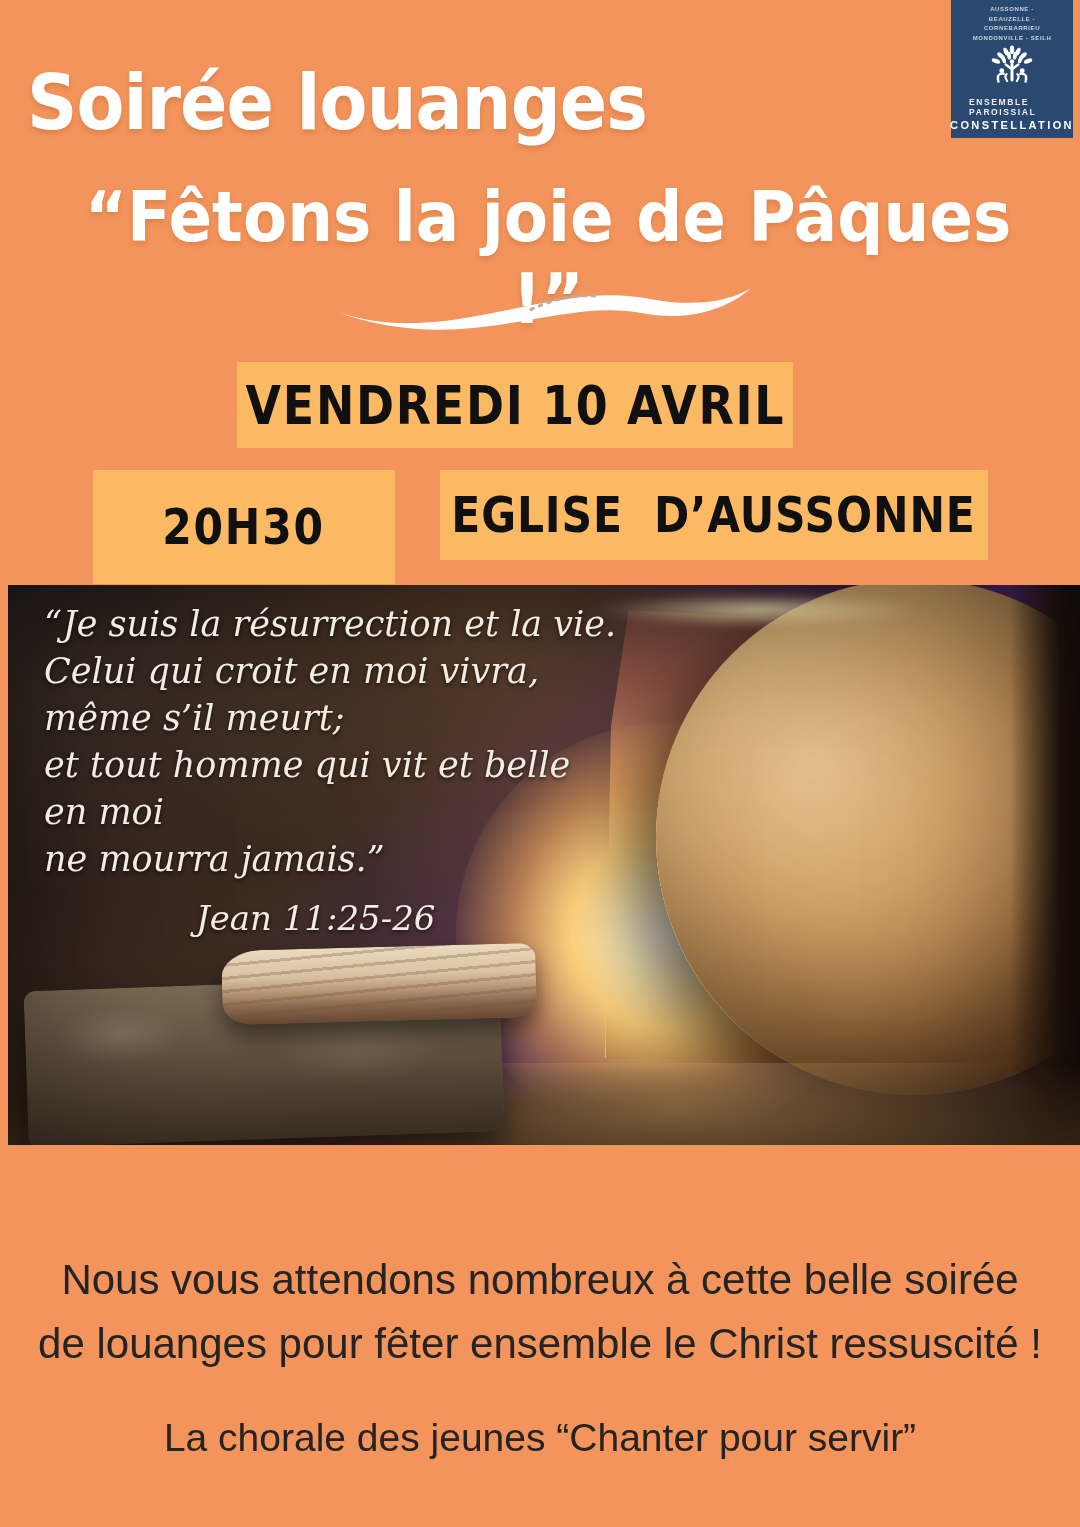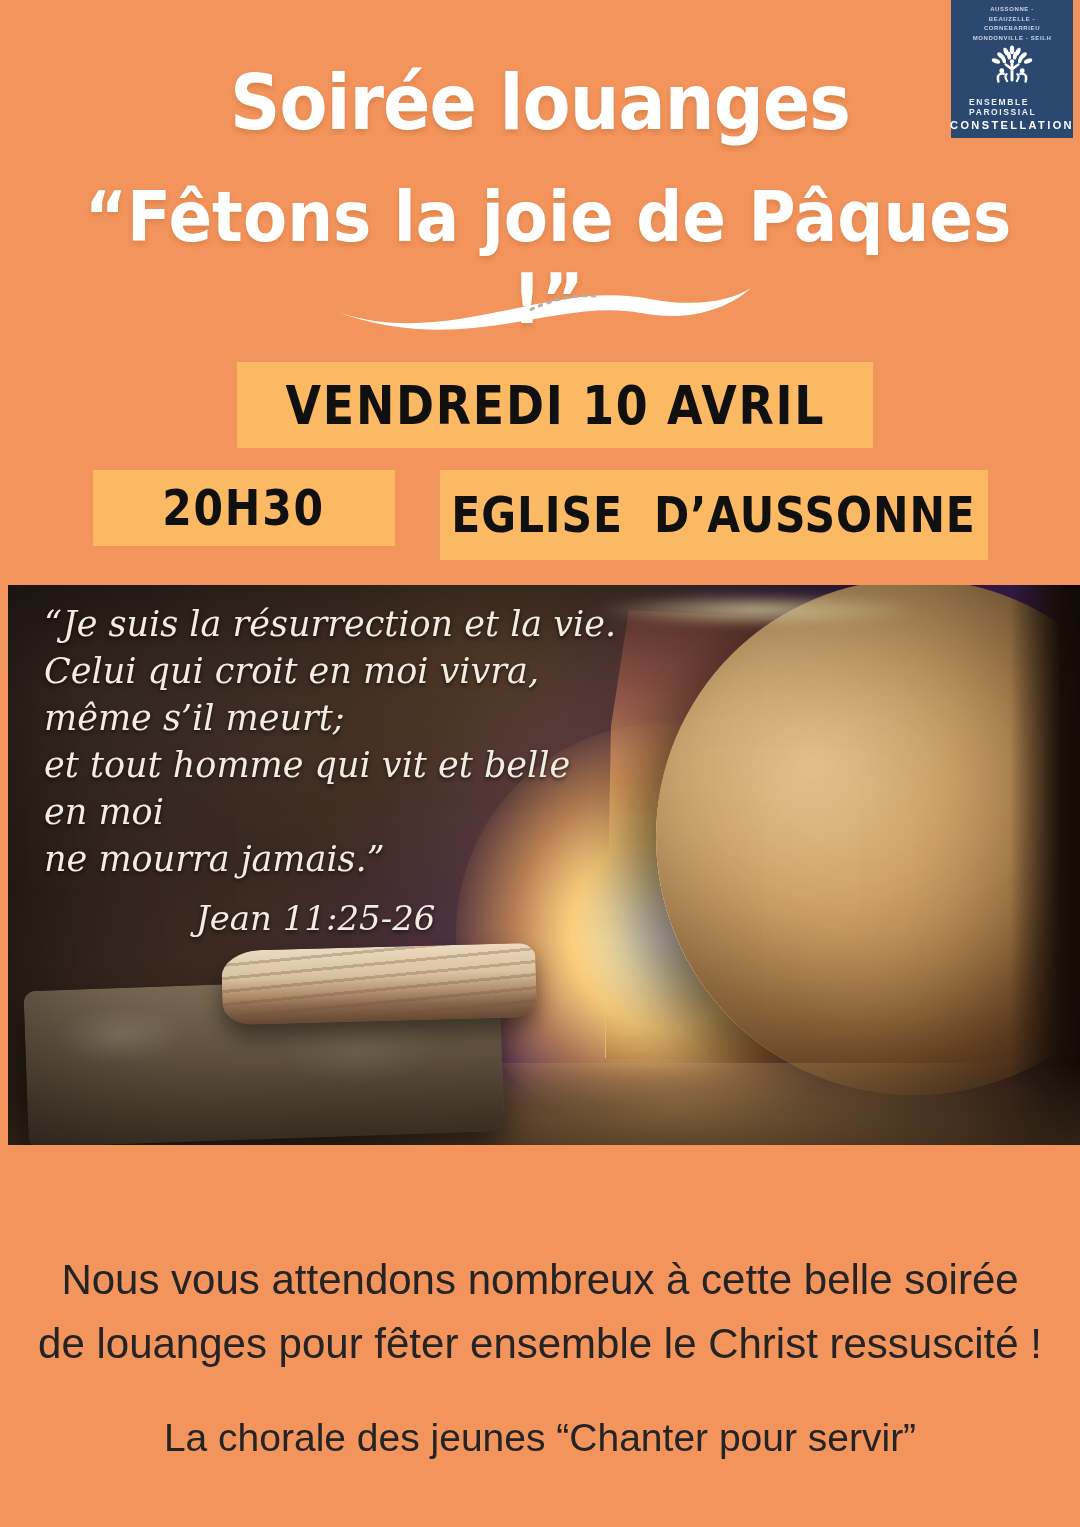--- a/index.html
+++ b/index.html
@@ -14,44 +14,44 @@
     background:#2B4970;color:#fff;display:flex;flex-direction:column;
     align-items:center;box-sizing:border-box;padding:5px 18px 7px;
   }
   .logo-towns{font-size:6px;line-height:1.6;letter-spacing:.6px;text-align:center;
     color:#c8d2e4;font-weight:bold;}
   .logo-tree{width:62px;height:62px;margin:2px 0 3px;}
   .logo-org1{font-size:8.5px;letter-spacing:1.6px;font-weight:bold;color:#e9edf5;}
   .logo-org2{font-size:11px;letter-spacing:2.4px;font-weight:bold;color:#ffffff;margin-top:2px;}
   
   .title{
-    position:absolute;left:0;right:0;top:58px;margin:0;text-align:center;
+    position:absolute;left:0;right:0;top:58px;margin:0;text-align:left;
     font-family:"DejaVu Sans",sans-serif;font-weight:800;font-size:76px;
     color:#fff;letter-spacing:-1px;
     text-shadow:0 3px 6px rgba(176,92,38,.35);
   }
   .title span,.subtitle span{display:inline-block;transform:scaleX(.92);}
   .subtitle{
     position:absolute;left:16px;right:0;top:176px;margin:0;text-align:center;
     font-family:"DejaVu Sans",sans-serif;font-weight:800;font-size:70px;
     color:#fff;text-shadow:0 3px 6px rgba(176,92,38,.3);
   }
   .swoosh{position:absolute;left:50%;top:272px;transform:translateX(-50%);}
   
   .banner{
     position:absolute;background:#FBB963;display:flex;align-items:center;
     justify-content:center;color:#101010;
   }
   .banner span{
     display:inline-block;font-family:"DejaVu Sans",sans-serif;font-weight:800;
     transform:scaleX(.85);letter-spacing:2px;white-space:pre;
   }
-  .banner-date{left:237px;top:362px;width:636px;height:86px;}
+  .banner-date{left:237px;top:362px;width:556px;height:86px;}
   .banner-date span{font-size:54px;}
-  .banner-time{left:93px;top:470px;width:302px;height:76px;}
+  .banner-time{left:93px;top:470px;width:302px;height:114px;}
   .banner-time span{font-size:50px;}
   .banner-place{left:440px;top:470px;width:548px;height:90px;text-align:right;}
   .banner-place span{font-size:50px;letter-spacing:1px;}
   
   .photo{position:absolute;left:8px;top:585px;width:1080px;height:560px;
     overflow:hidden;background:#4c1d95;}
   .photo *{position:absolute;}
   .ph-base{inset:0;background:
     radial-gradient(420px 300px at 8% 18%, rgba(95,75,62,.40), transparent 70%),
     radial-gradient(520px 360px at 45% 12%, rgba(125,88,60,.50), transparent 70%),

